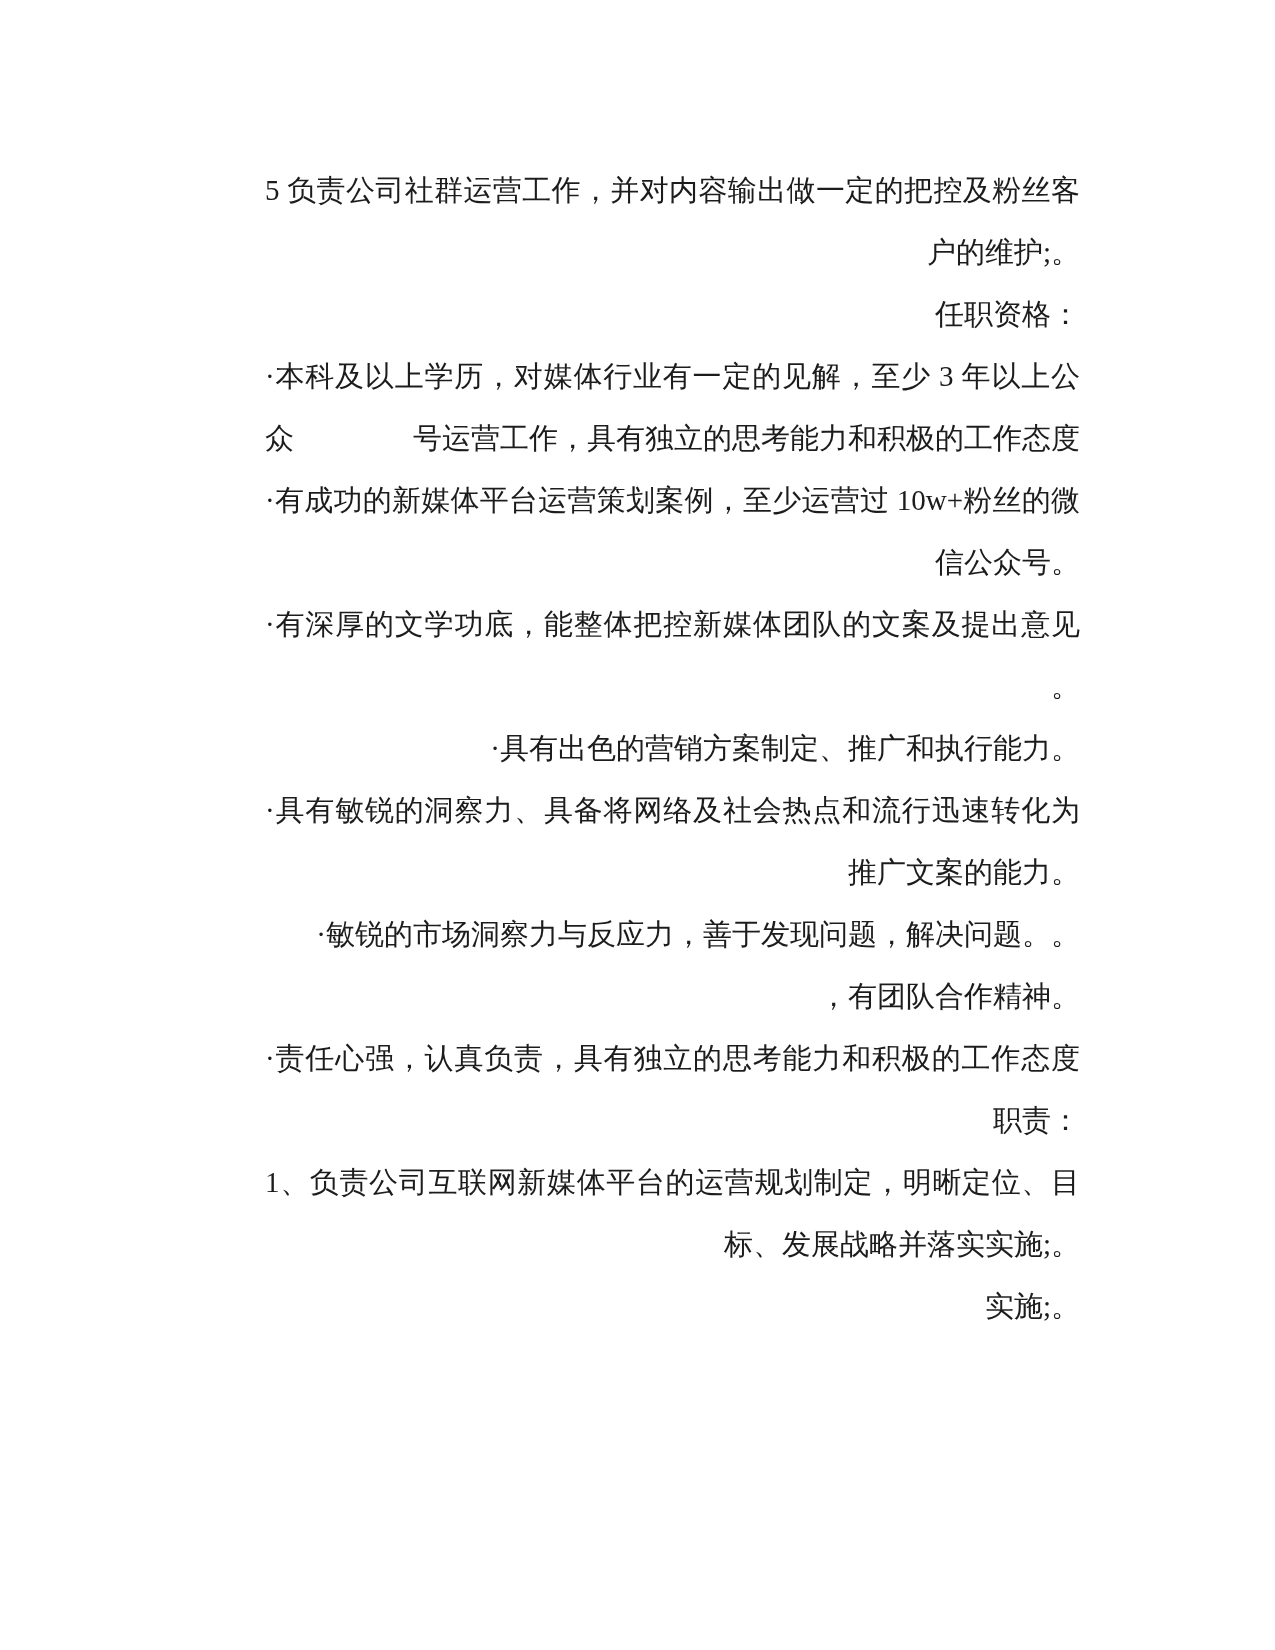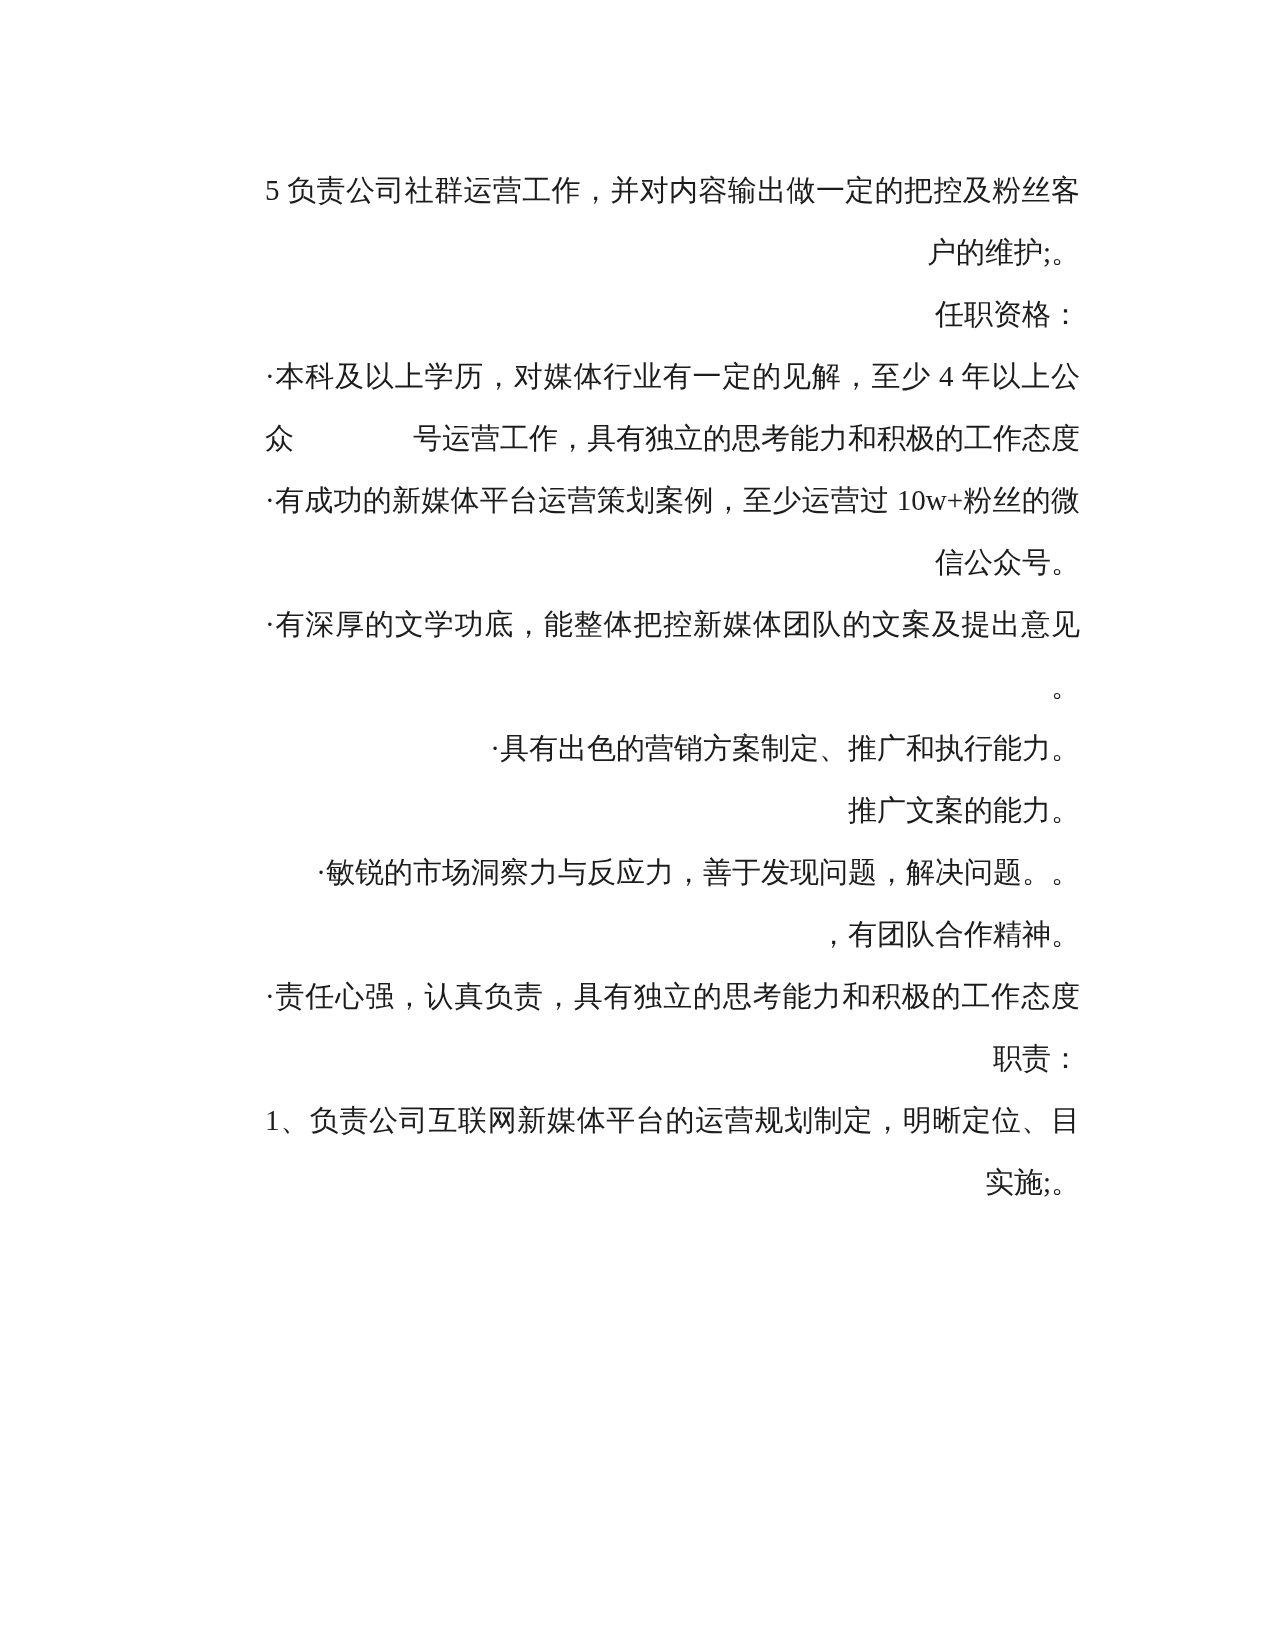--- a/index.html
+++ b/index.html
@@ -49,28 +49,30 @@
   }
 </style>
 </head>
 <body>
 
 <div class="doc-page">
   <div class="doc-body">
     <div class="ln ind fill">5 负责公司社群运营工作，并对内容输出做一定的把控及粉丝客</div>
     <div class="ln">户的维护;。</div>
     <div class="ln ind">任职资格：</div>
-    <div class="ln ind fill">·本科及以上学历，对媒体行业有一定的见解，至少 4 年以上公众</div>
+    <div class="ln ind fill">·本科及以上学历，对媒体行业有一定的见解，至少 3 年以上公众</div>
     <div class="ln">号运营工作，具有独立的思考能力和积极的工作态度</div>
     <div class="ln ind fill">·有成功的新媒体平台运营策划案例，至少运营过 10w+粉丝的微</div>
     <div class="ln">信公众号。</div>
     <div class="ln ind fill">·有深厚的文学功底，能整体把控新媒体团队的文案及提出意见</div>
     <div class="ln">。</div>
     <div class="ln ind">·具有出色的营销方案制定、推广和执行能力。</div>
+    <div class="ln ind fill">·具有敏锐的洞察力、具备将网络及社会热点和流行迅速转化为</div>
     <div class="ln">推广文案的能力。</div>
     <div class="ln ind">·敏锐的市场洞察力与反应力，善于发现问题，解决问题。。</div>
     <div class="ln">，有团队合作精神。</div>
     <div class="ln ind fill">·责任心强，认真负责，具有独立的思考能力和积极的工作态度</div>
     <div class="ln ind">职责：</div>
     <div class="ln ind fill">1、负责公司互联网新媒体平台的运营规划制定，明晰定位、目</div>
+    <div class="ln">标、发展战略并落实实施;。</div>
     <div class="ln">实施;。</div>
   </div>
 </div>
 
 </body></html>

